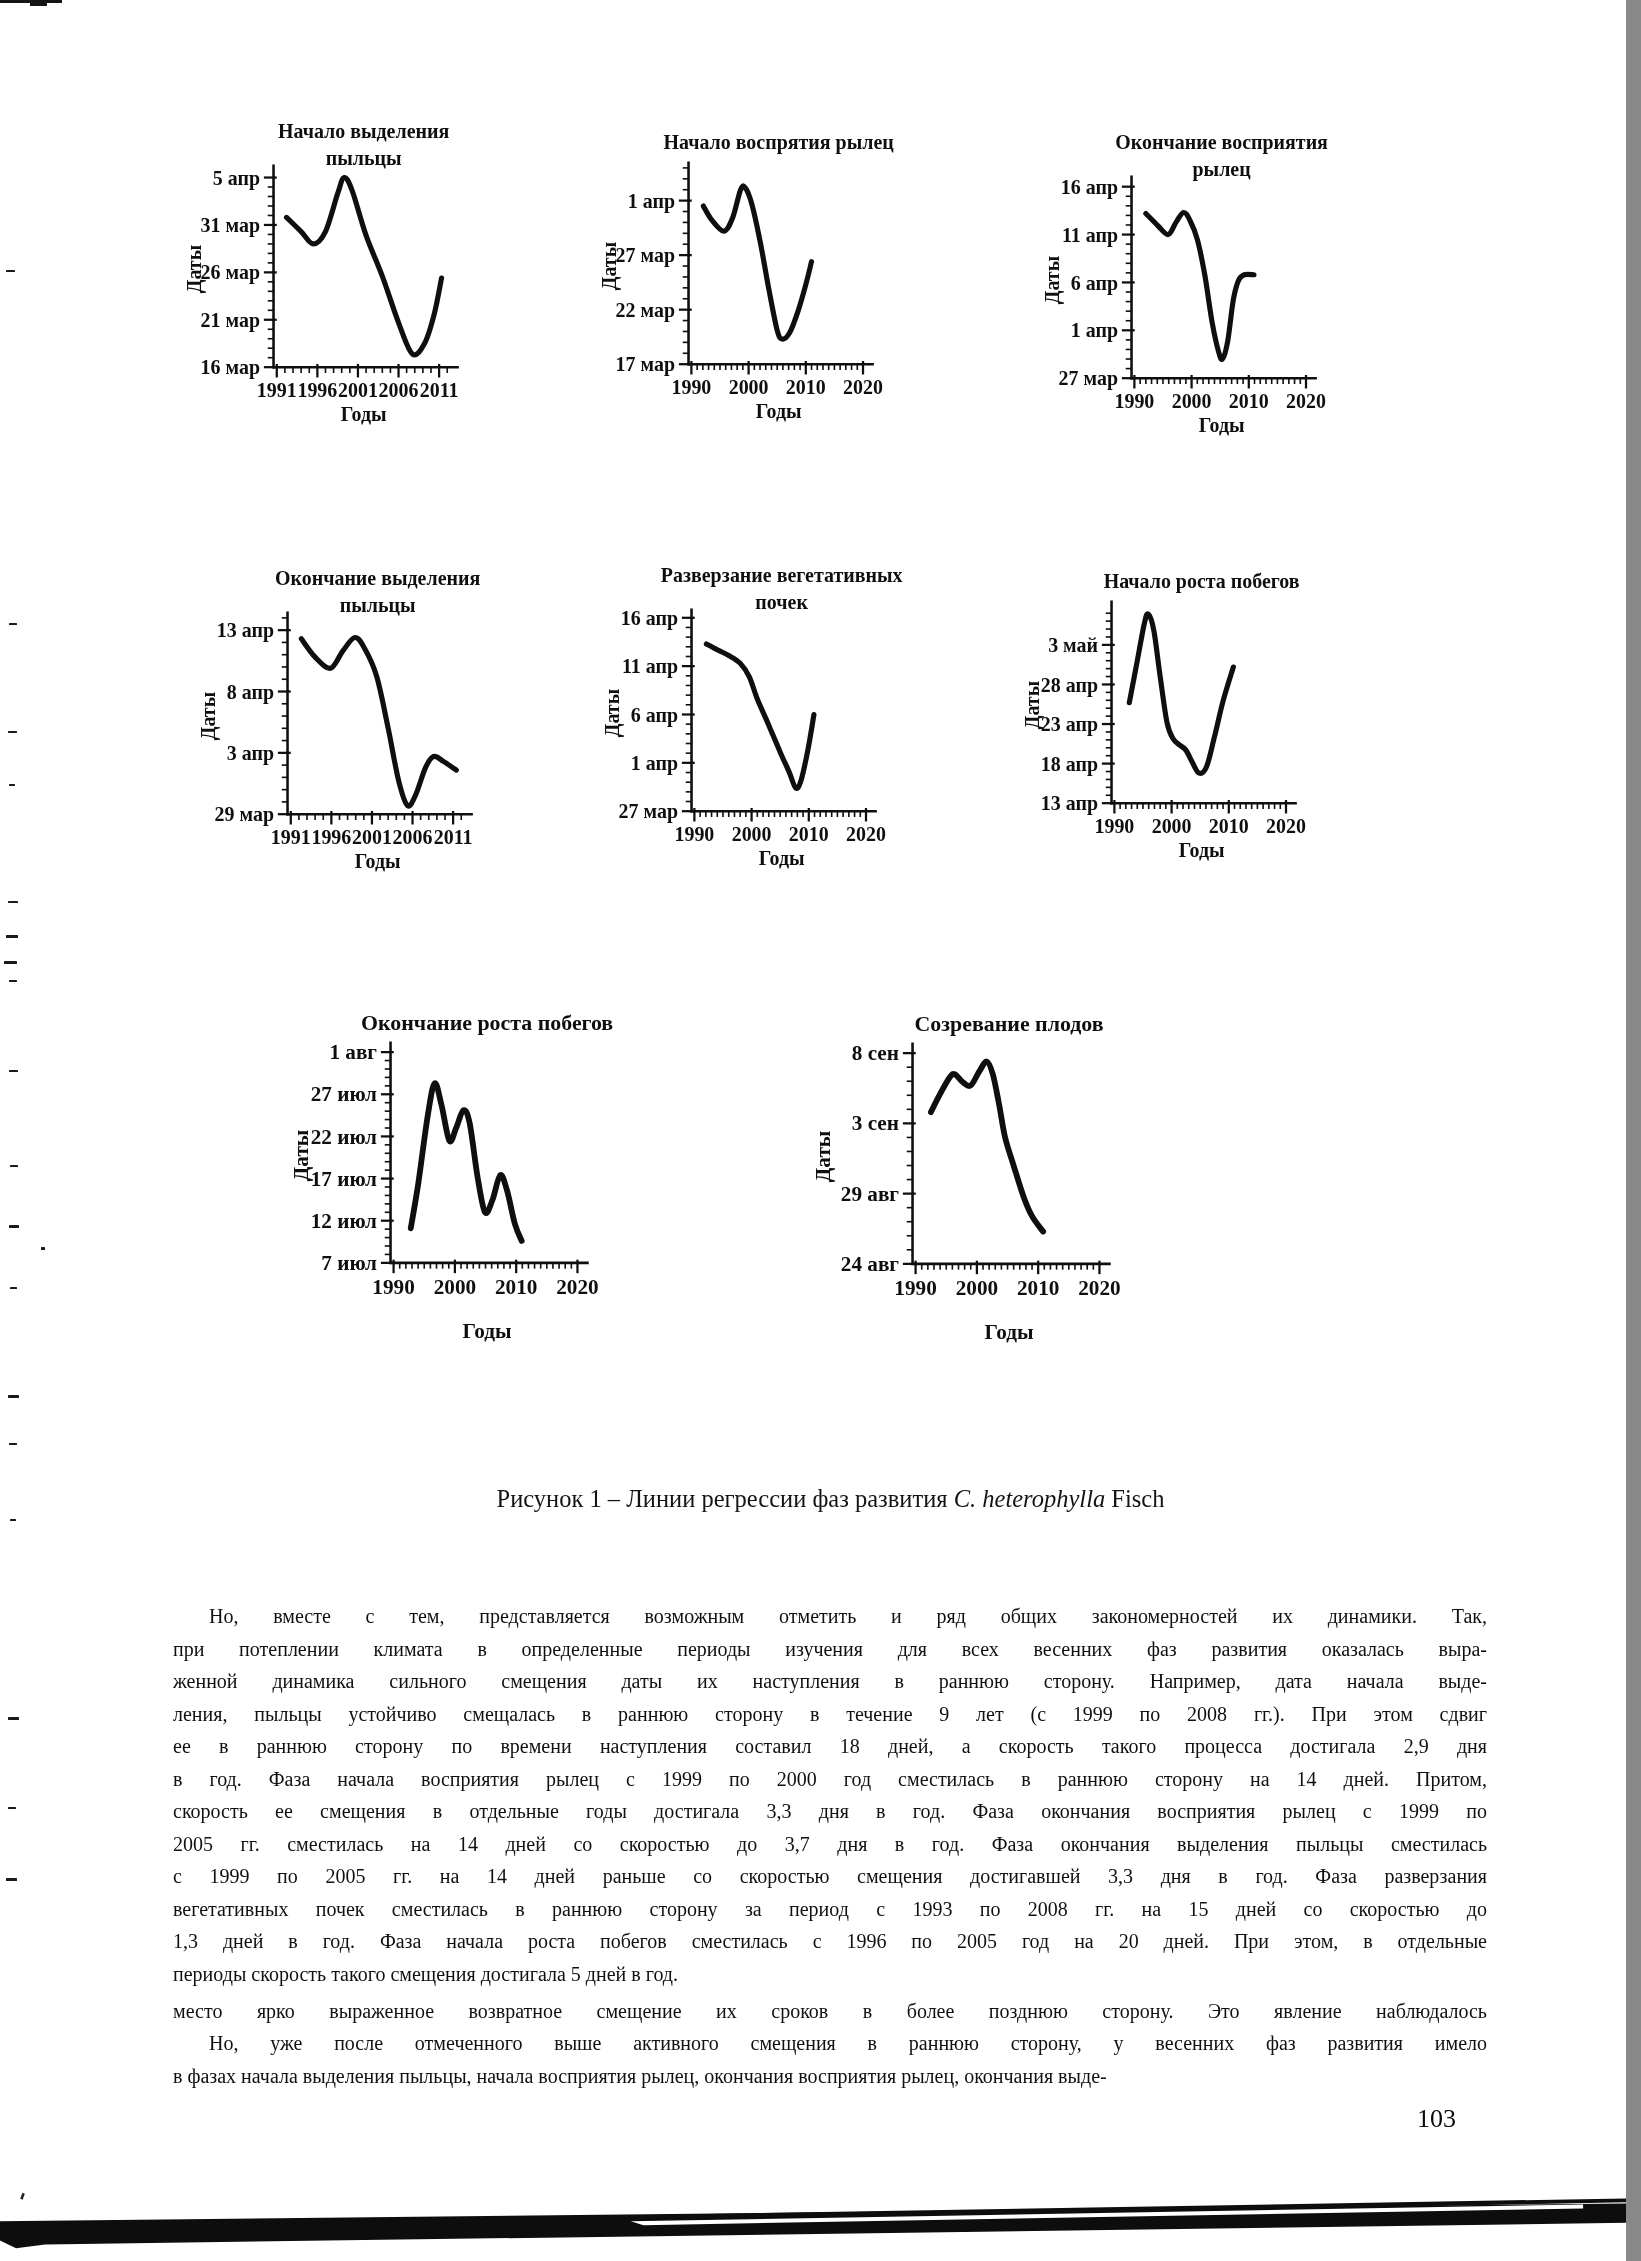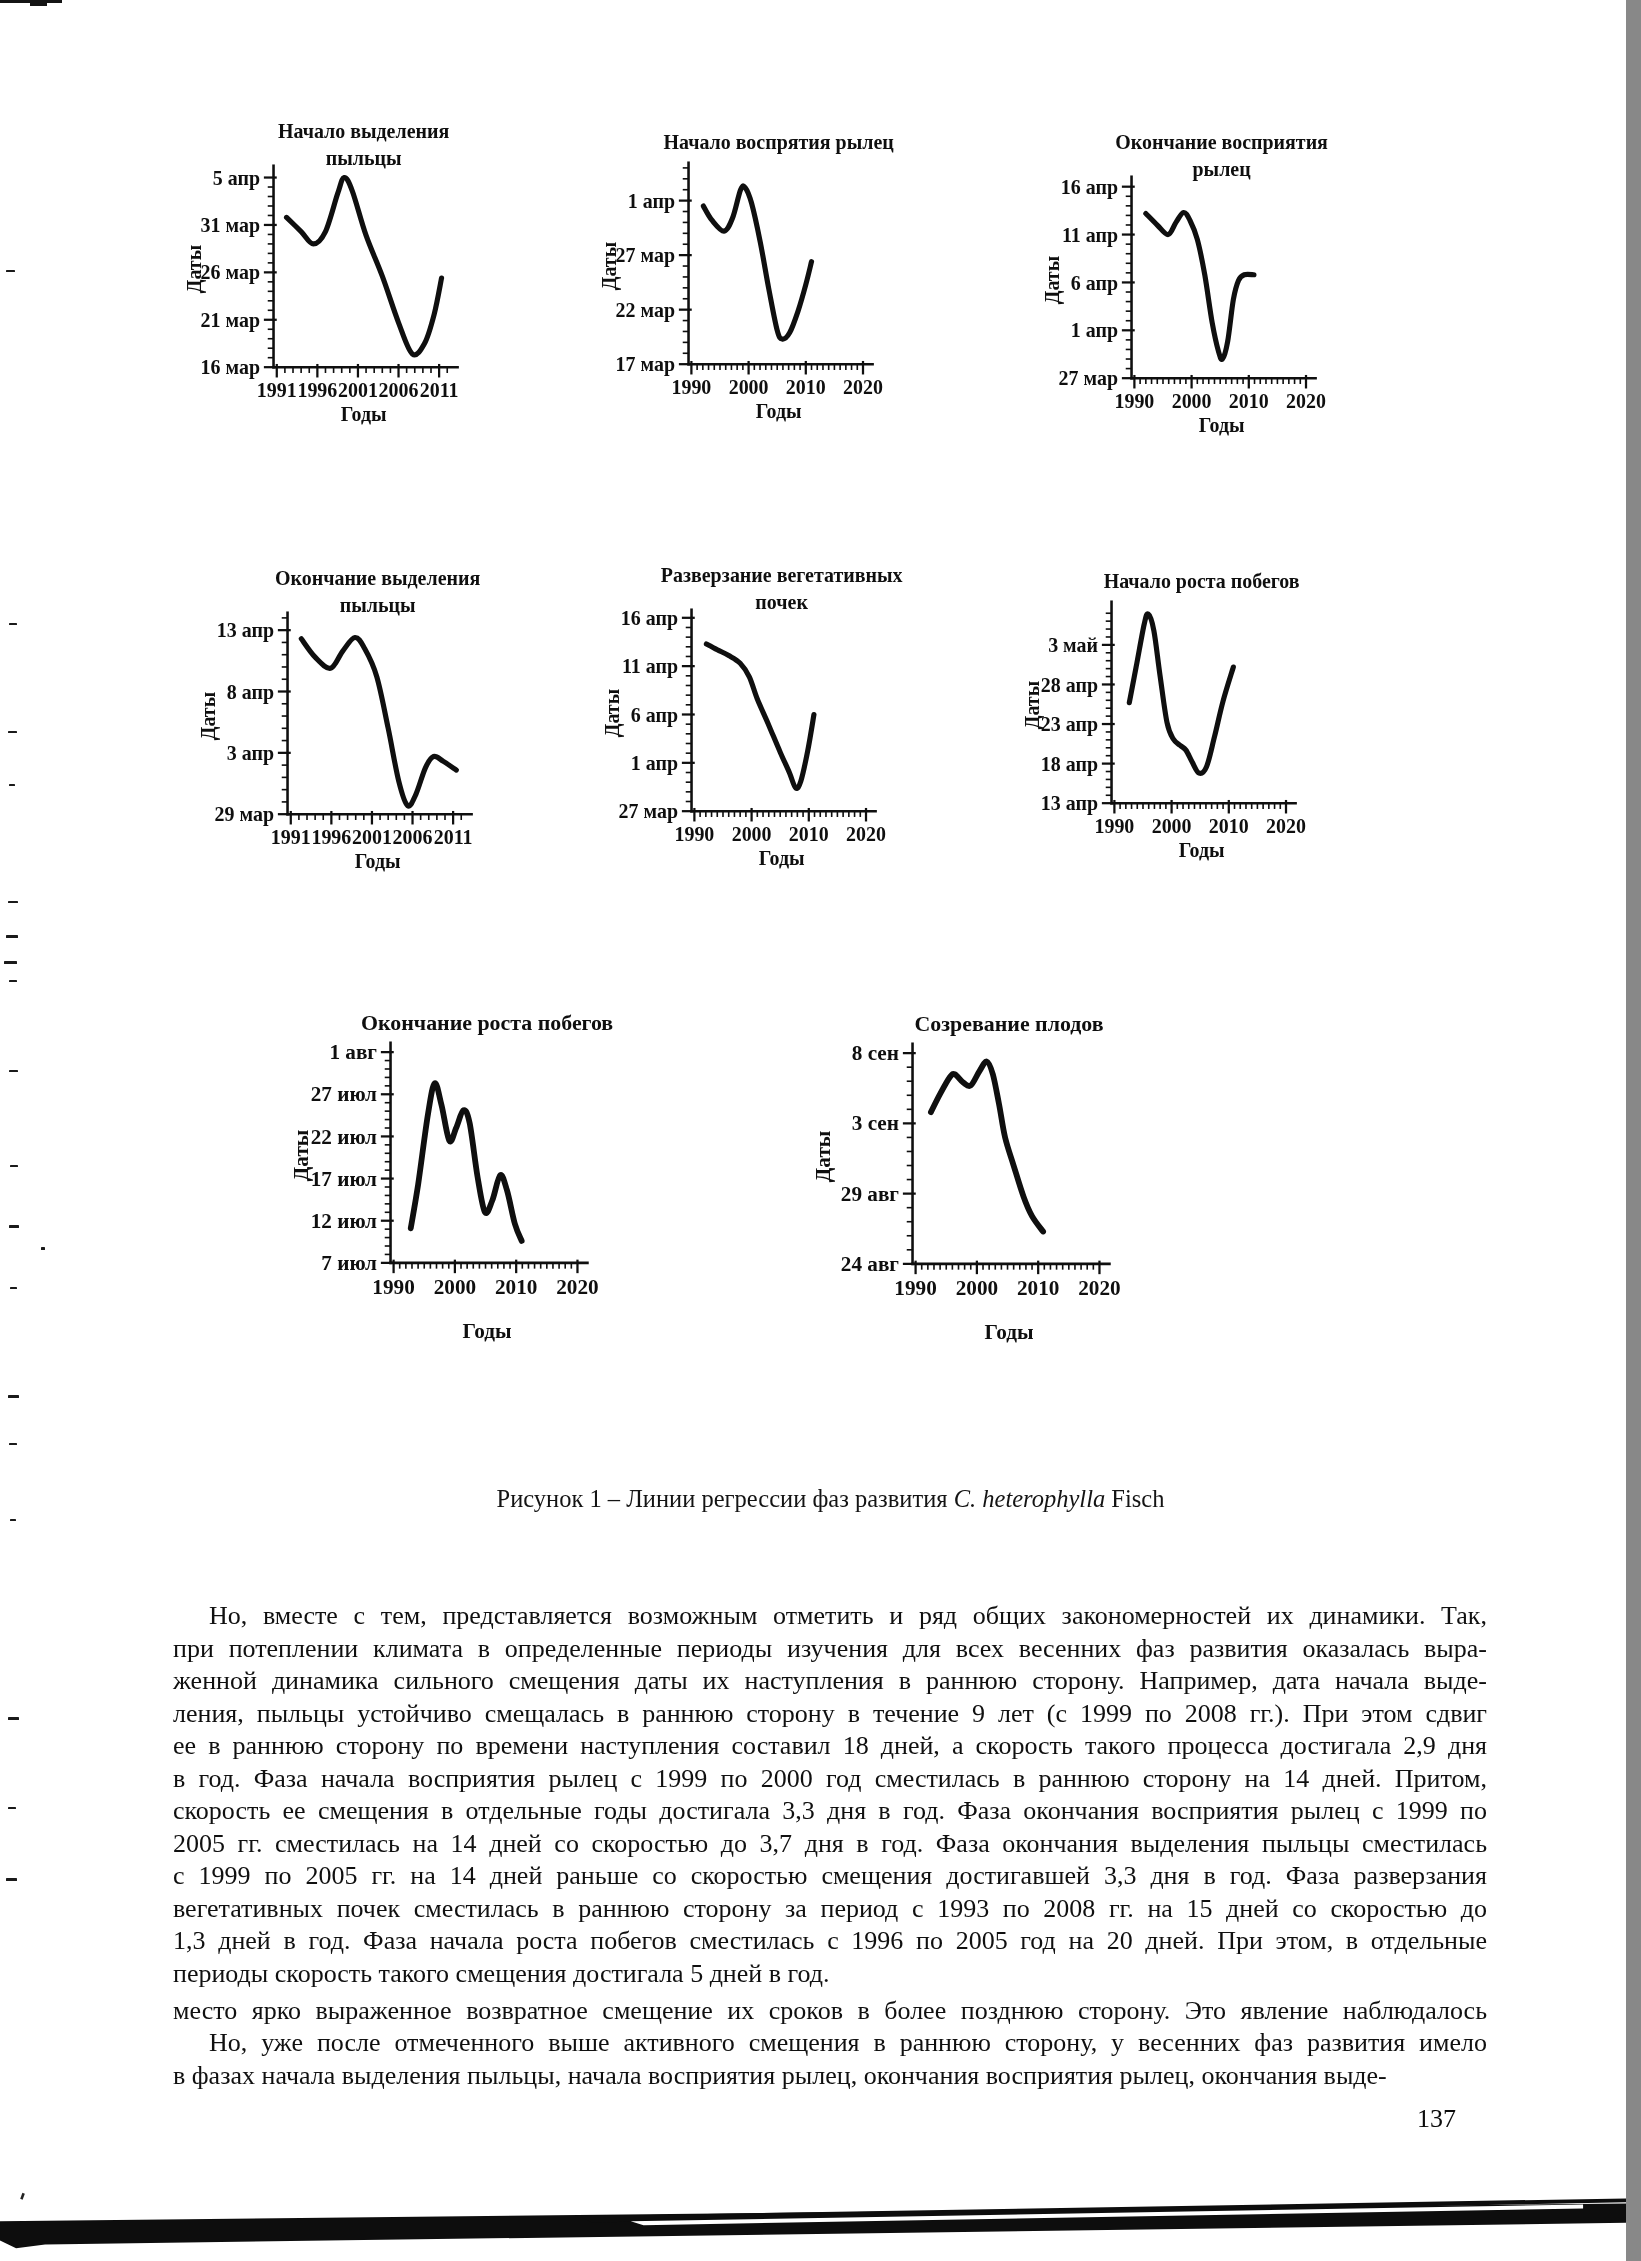--- a/index.html
+++ b/index.html
@@ -3,21 +3,21 @@
 <meta charset="utf-8">
 <style>
   html,body{margin:0;padding:0;background:#888;}
   .page{position:relative;width:1626px;height:2261px;background:#ffffff;overflow:hidden;
         font-family:"Liberation Serif", serif;color:#0b0b0b;}
   .chart{position:absolute;}
   .chart svg{overflow:visible;display:block;}
   .caption{position:absolute;left:174px;top:1485px;width:1313px;text-align:center;
            font-size:24.5px;color:#141414;}
   .caption .sp{font-style:italic;}
-  .body-text{position:absolute;left:173px;top:1600px;width:1314px;font-size:26px;color:#101010;}
+  .body-text{position:absolute;left:173px;top:1600px;width:1314px;font-size:20px;color:#101010;}
   .bline{height:32.5px;line-height:32.5px;white-space:nowrap;}
   .jl{text-align:justify;text-align-last:justify;white-space:normal;}
   .ll{text-align:left;}
   .first{text-indent:36px;}
   .pspace{height:4.5px;}
   .pageno{position:absolute;left:1371px;top:2104px;width:85px;text-align:right;font-size:26px;}
   .speck{position:absolute;background:#1a1a1a;border-radius:0.6px;}
   .topmark1{position:absolute;left:0;top:0;width:62px;height:2.6px;background:#141414;}
   .topmark2{position:absolute;left:30px;top:1.9px;width:16.7px;height:4.5px;background:#141414;}
   .bottomband{position:absolute;left:0;top:2189px;width:1641px;height:73px;}
@@ -644,15 +644,15 @@
       <div class="bline jl">с 1999 по 2005 гг. на 14 дней раньше со скоростью смещения достигавшей 3,3 дня в год. Фаза разверзания</div>
       <div class="bline jl">вегетативных почек сместилась в раннюю сторону за период с 1993 по 2008 гг. на 15 дней со скоростью до</div>
       <div class="bline jl">1,3 дней в год. Фаза начала роста побегов сместилась с 1996 по 2005 год на 20 дней. При этом, в отдельные</div>
       <div class="bline ll">периоды скорость такого смещения достигала 5 дней в год.</div>
       <div class="pspace"></div>
       <div class="bline jl">место ярко выраженное возвратное смещение их сроков в более позднюю сторону. Это явление наблюдалось</div>
       <div class="bline jl first">Но, уже после отмеченного выше активного смещения в раннюю сторону, у весенних фаз развития имело</div>
       <div class="bline ll">в фазах начала выделения пыльцы, начала восприятия рылец, окончания восприятия рылец, окончания выде-</div>
     </div>
 
-  <div class="pageno">137</div>
+  <div class="pageno">103</div>
 </div>
 
 
 </body></html>

